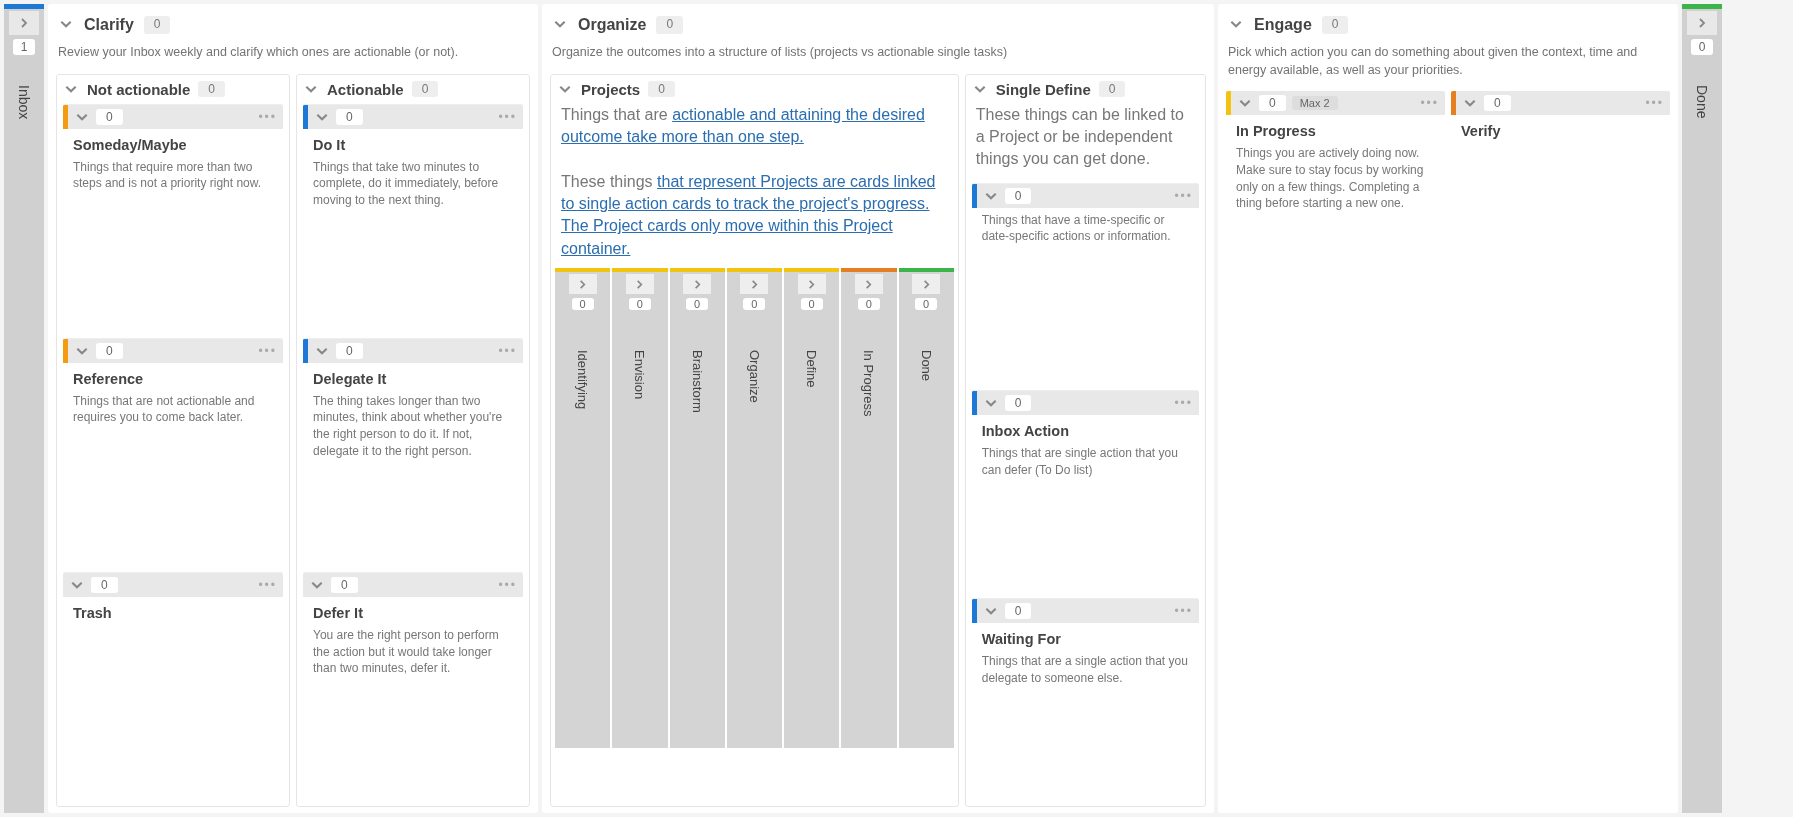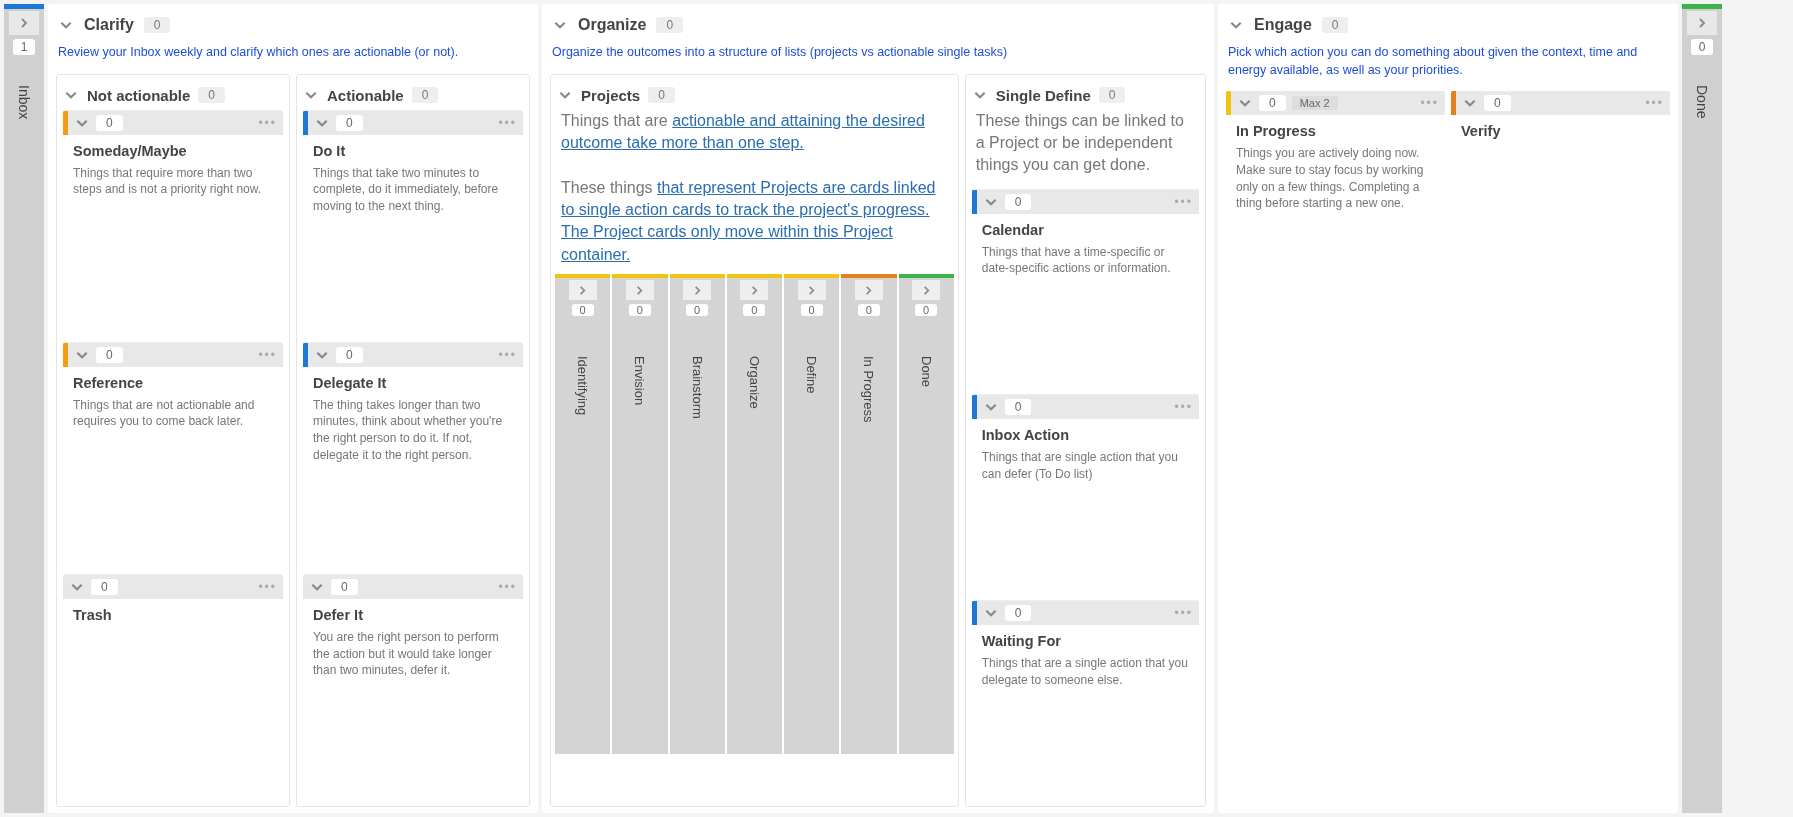--- a/index.html
+++ b/index.html
@@ -55,46 +55,46 @@
   background: #fff;
   border-radius: 3px;
   padding: 6px 8px;
   display:flex;
   flex-direction:column;
 }
 .group.clarify { flex: 0 0 490px; }
 .group.organize { flex: 0 0 672px; }
 .group.engage { flex: 0 0 460px; }
 .group-header {
-  display:flex;align-items:center;gap:10px;
+  display:flex;gap:10px;
   padding: 6px 0 4px 2px;
 }
 .chev {
   width:16px;height:16px;display:inline-flex;align-items:center;justify-content:center;cursor:pointer;
 }
 .chev svg { display:block; }
 .group-title { font-size:16px; font-weight:600; color:#444;}
 .pill {
   background:#eee;border-radius:3px;padding:1px 10px;font-size:12px;color:#777;
 }
 .group-desc {
-  font-size:12.5px;color:#1d4ed8;padding: 6px 2px 12px 2px;line-height:1.4;
+  font-size:12.5px;color:#737373;padding: 6px 2px 12px 2px;line-height:1.4;
 }
 .columns-row { display:flex; gap:6px; flex:1; overflow:hidden;}
 .column {
   flex:1;
   background:#fff;
   border:1px solid #e5e5e5;
   border-radius:3px;
   display:flex;flex-direction:column;
   min-width:0;
 }
 .column-header {
   display:flex;align-items:center;gap:8px;
-  padding:12px 8px 2px 6px;
+  padding:6px 8px 2px 6px;
 }
 .column-title { font-size:15px;font-weight:600;color:#444; }
 .column-desc { font-size:16px;color:#777;padding:4px 10px 8px 10px;line-height:1.4;}
 .column-desc .link { color:#2a6db0; text-decoration:underline; cursor:pointer;}
 .column-body { flex:1; display:flex; flex-direction:column; gap:6px; padding: 4px 6px 6px 6px; overflow:hidden;}
 .card {
   background:#fff;
   border-top:1px solid #eee;
   display:flex;flex-direction:column;
   flex:1;
@@ -413,21 +413,20 @@
               <div class="card-head">
                 <div class="stripe" style="background: rgb(30, 120, 214);"></div>
                 <span class="chev">
                   <svg width="14" height="14" viewBox="0 0 12 12">
                     <path d="M2 4 L6 8 L10 4" stroke="#888" stroke-width="1.8" fill="none"></path>
                   </svg>
                 </span>
                 <span class="count-badge">0</span>
                 <span class="dots">•••</span>
               </div>
-              <div class="card-title">Calendar</div>
               <div class="card-desc">Things that have a time-specific or date-specific actions or information.</div>
               <div class="card-body"></div>
             </div>
             <div class="card">
               <div class="card-head">
                 <div class="stripe" style="background: rgb(30, 120, 214);"></div>
                 <span class="chev">
                   <svg width="14" height="14" viewBox="0 0 12 12">
                     <path d="M2 4 L6 8 L10 4" stroke="#888" stroke-width="1.8" fill="none"></path>
                   </svg>

